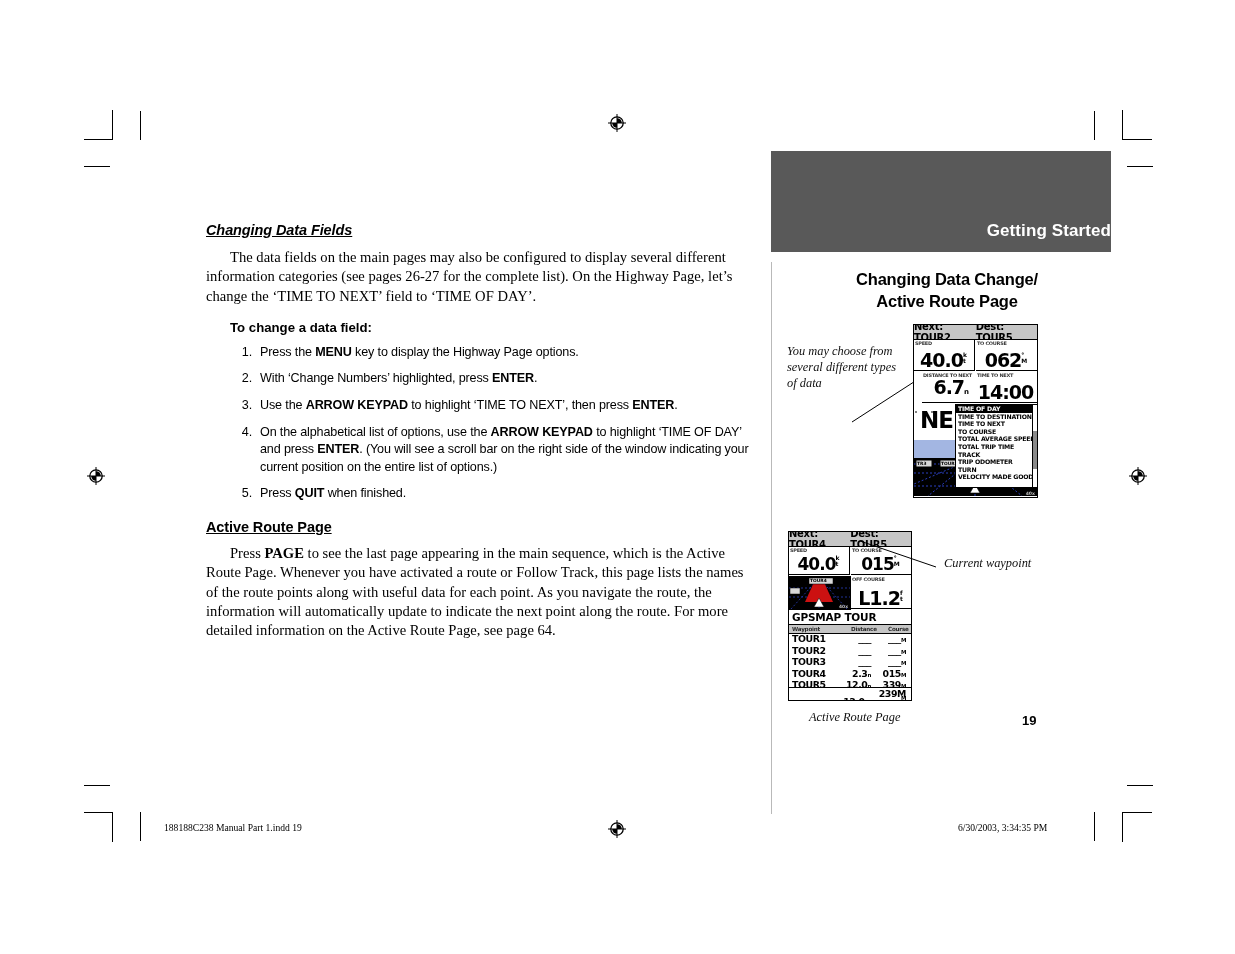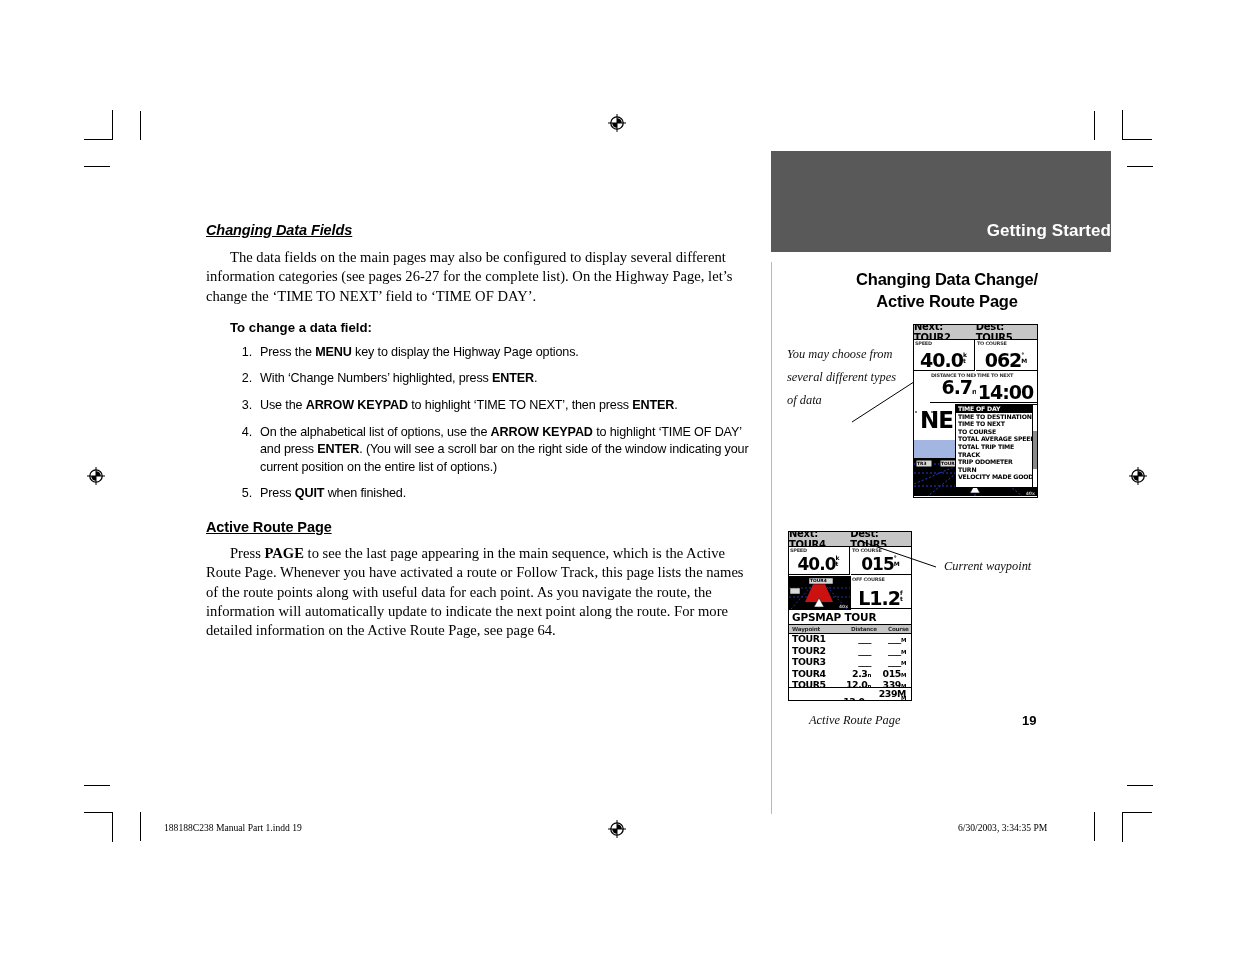--- a/index.html
+++ b/index.html
@@ -128,21 +128,21 @@
     top: 262px;
     width: 1px;
     height: 552px;
     background: #b9b9b9;
   }
 
   .caption {
     font-family: "Liberation Serif", serif;
     font-style: italic;
     font-size: 12.4px;
-    line-height: 23px;
+    line-height: 16px;
     color: #111;
   }
 
   
   .gps-screen {
     position: absolute;
     background: #ffffff;
     border: 1px solid #000;
     box-sizing: content-box;
     font-family: "DejaVu Sans", sans-serif;
@@ -427,21 +427,21 @@
     <div class="dfield" style="position:absolute; left:0; top:15px; width:61px; height:31px; border-right:1px solid #000; border-bottom:1px solid #000;">
       <span class="lbl">SPEED</span>
       <span class="val"><span>40.0</span><span class="unit-stack"><span>k</span><br><span>t</span></span></span>
     </div>
 
     <div class="dfield" style="position:absolute; left:62px; top:15px; width:61px; height:31px; border-bottom:1px solid #000;">
       <span class="lbl">TO COURSE</span>
       <span class="val"><span>062</span><span class="unit-stack"><span>°</span><br><span>M</span></span></span>
     </div>
 
-    <div class="dfield" style="position:absolute; left:16px; top:47px; width:61px; height:31px; border-right:1px solid #000; border-bottom:1px solid #000;">
+    <div class="dfield" style="position:absolute; left:8px; top:47px; width:61px; height:31px; border-right:1px solid #000; border-bottom:1px solid #000;">
       <span class="lbl">DISTANCE TO NEXT</span>
       <span class="val"><span>6.7</span><span class="unit">n</span></span>
     </div>
 
     <div class="dfield" style="position:absolute; left:62px; top:47px; width:61px; height:31px; border-bottom:1px solid #000;">
       <span class="lbl">TIME TO NEXT</span>
       <span class="val">14:00</span>
     </div>
 
     <div style="position:absolute; left:0; top:79px; width:123px; height:9px; background:#fff; overflow:hidden;">

